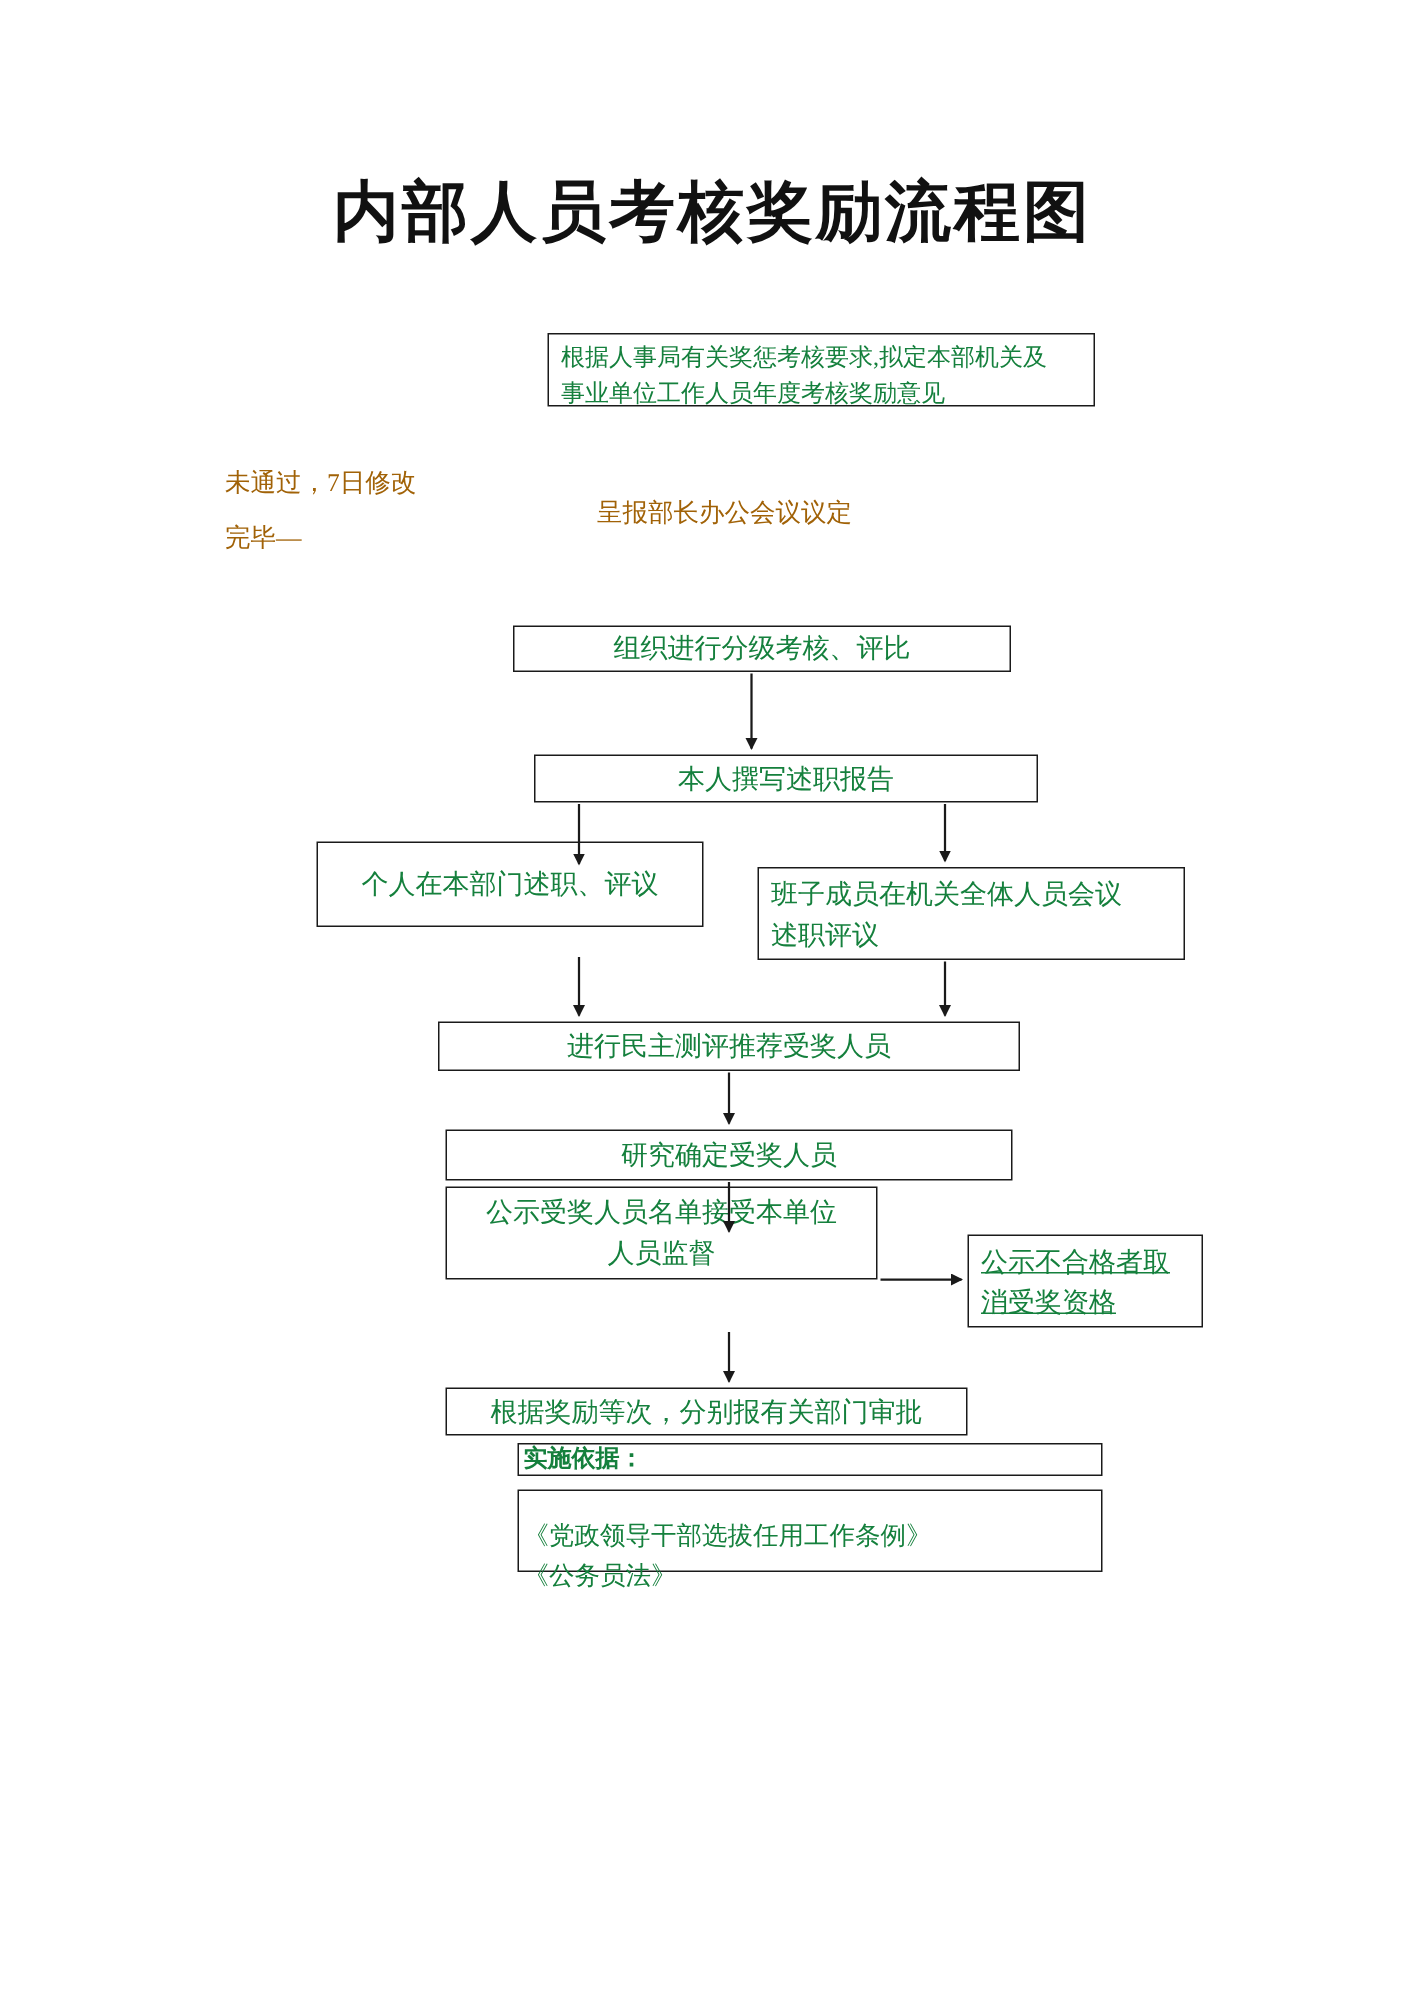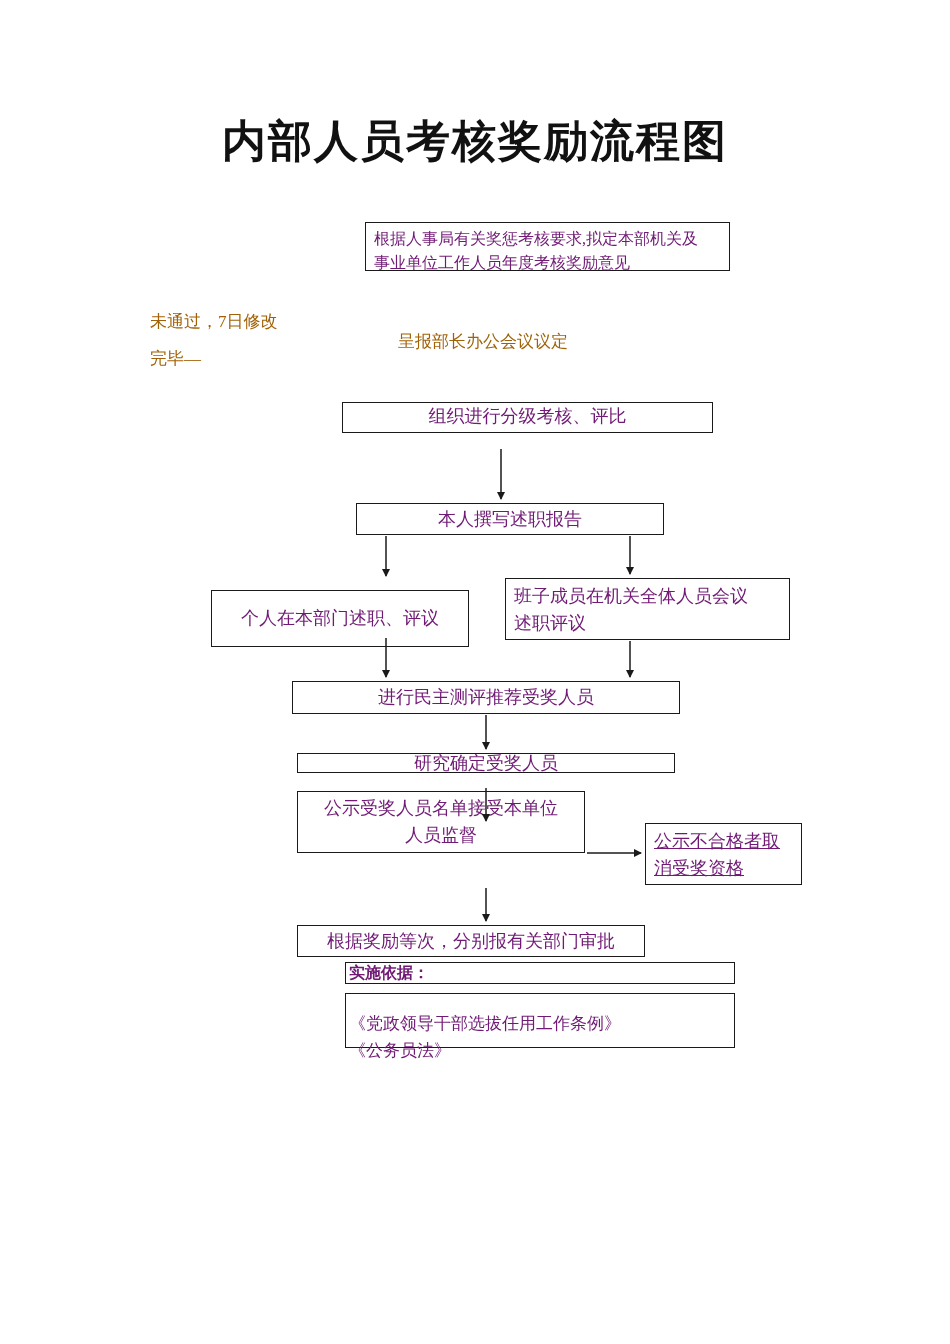--- a/index.html
+++ b/index.html
@@ -36,42 +36,42 @@
   }
   .note-not-passed { left: 150px; top: 310px; }
   .note-finished   { left: 150px; top: 347px; }
   .note-submit     { left: 398px; top: 330px; }
 
   .box {
     position: absolute;
     border: 1px solid #1a1a1a;
     box-sizing: border-box;
     font-size: 18px;
-    color: #701a75;
+    color: #15803d;
     white-space: pre-line;
     background: #ffffff;
     line-height: 1.5;
   }
   .box.center {
     display: flex;
     align-items: center;
     justify-content: center;
     text-align: center;
   }
   .box.leftpad {
     padding: 4px 8px;
   }
 
   .b-prepare     { left: 365px; top: 222px; width: 365px; height: 49px; font-size: 16px; line-height: 24px; padding: 0 4px; }
-  .b-organize    { left: 342px; top: 402px; width: 371px; height: 31px; font-family: Liberation Mono, monospace; }
-  .b-write       { left: 356px; top: 503px; width: 308px; height: 32px; }
-  .b-individual  { left: 211px; top: 590px; width: 258px; height: 57px; }
+  .b-organize    { left: 342px; top: 417px; width: 332px; height: 31px; }
+  .b-write       { left: 356px; top: 503px; width: 336px; height: 32px; }
+  .b-individual  { left: 211px; top: 561px; width: 258px; height: 57px; }
   .b-team        { left: 505px; top: 578px; width: 285px; height: 62px; line-height: 27px; }
   .b-democratic  { left: 292px; top: 681px; width: 388px; height: 33px; }
-  .b-determine   { left: 297px; top: 753px; width: 378px; height: 20px; }
+  .b-determine   { left: 297px; top: 753px; width: 378px; height: 34px; }
   .b-publicize   { left: 297px; top: 791px; width: 288px; height: 62px; line-height: 27px; }
   .b-disqualify  { left: 645px; top: 823px; width: 157px; height: 62px; line-height: 27px; text-decoration: underline; }
   .b-report      { left: 297px; top: 925px; width: 348px; height: 32px; }
   .b-basis-label { left: 345px; top: 962px; width: 390px; height: 22px; font-size: 16px; font-weight: bold; line-height: 20px; padding: 0 3px; }
   .b-basis-refs  { left: 345px; top: 993px; width: 390px; height: 55px; font-size: 17px; line-height: 27px; padding: 16px 3px; }
 
   .arrows {
     position: absolute;
     left: 0;
     top: 0;

